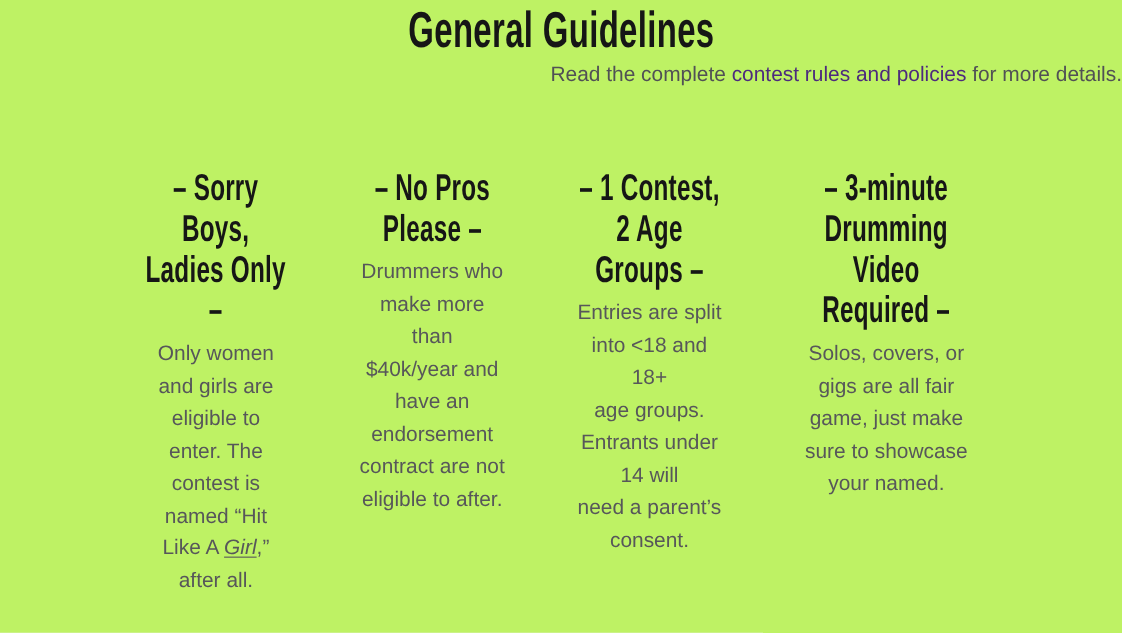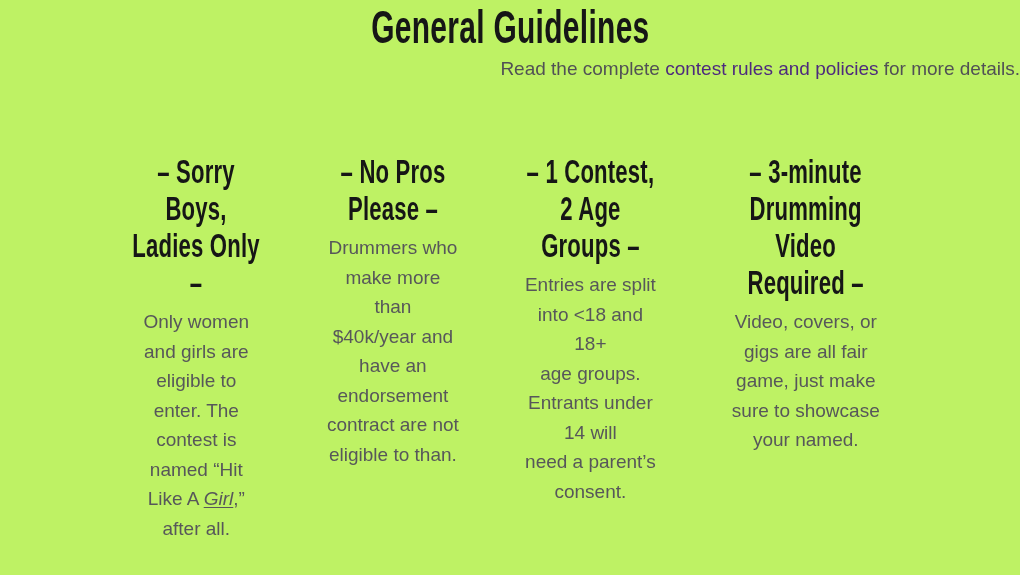--- a/index.html
+++ b/index.html
@@ -103,21 +103,21 @@
     </section>
 
     <section class="cell">
       <h2 class="card-heading">
         <span class="condensed">– No Pros Please –</span>
       </h2>
       <p class="card-body">
         <span class="ln">Drummers who make more than</span>
         <span class="ln">$40k/year and have an</span>
         <span class="ln">endorsement contract are not</span>
-        <span class="ln">eligible to than.</span>
+        <span class="ln">eligible to after.</span>
       </p>
     </section>
 
     <section class="cell">
       <h2 class="card-heading">
         <span class="condensed">– 1 Contest, 2 Age Groups –</span>
       </h2>
       <p class="card-body">
         <span class="ln">Entries are split into &lt;18 and 18+</span>
         <span class="ln">age groups. Entrants under 14 will</span>
@@ -126,20 +126,20 @@
     </section>
 
     <section class="cell">
       <h2 class="card-heading">
         <span class="condensed">
             <span class="ln">– 3-minute Drumming Video</span>
             <span class="ln">Required –</span>
           </span>
       </h2>
       <p class="card-body">
-        <span class="ln">Video, covers, or gigs are all fair</span>
+        <span class="ln">Solos, covers, or gigs are all fair</span>
         <span class="ln">game, just make sure to showcase</span>
         <span class="ln">your named.</span>
       </p>
     </section>
 
   </div>
 </div>
 
 </body></html>

